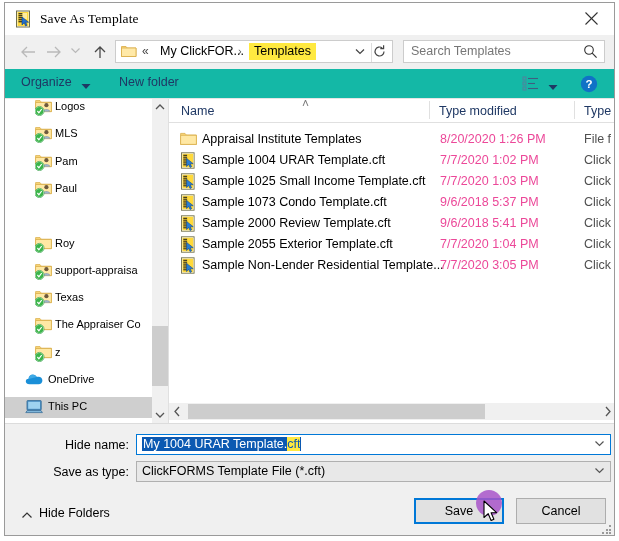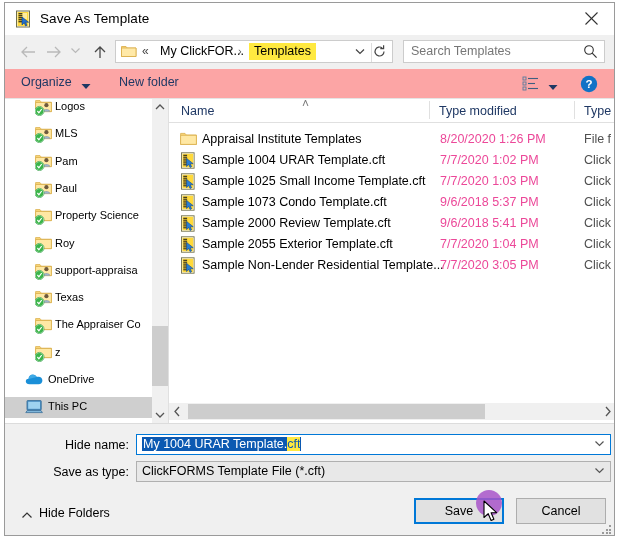--- a/index.html
+++ b/index.html
@@ -31,20 +31,21 @@
   }
 
   
   .titlebar {
     position: absolute;
     left: 0; top: 0;
     width: 100%;
     height: 32px;
     background: #ffffff;
     box-sizing: border-box;
+    font-family: Liberation Serif, serif;
   }
   .title-icon {
     position: absolute;
     left: 10px; top: 7px;
     width: 18px; height: 18px;
   }
   .title-text {
     position: absolute;
     left: 35px; top: 8px;
     font-size: 13.5px;
@@ -133,21 +134,21 @@
     position: absolute; left: 7px; top: 3px;
     font-size: 12.5px; color: #767676;
   }
   .search-ic { position:absolute; right: 6px; top: 3px; color:#333; }
 
   
   .cmdbar {
     position: absolute;
     left: 0; top: 66px;
     width: 100%; height: 32px;
-    background: #fca5a5;
+    background: #14b8a6;
   }
   .cmd-item {
     position: absolute;
     top: 6px;
     font-size: 12.5px;
     color: #1f3864;
   }
   #cmd-organize { left: 16px; }
   #cmd-org-caret { left: 76px; top: 10px; }
   #cmd-newfolder { left: 114px; }
@@ -556,30 +557,20 @@
               <path d="M0.6 1.6 L5 1.6 L6.4 3.2 L16.4 3.2 L16.4 12.6 L0.6 12.6 Z" fill="#fbd779" stroke="#d9ae4c" stroke-width=".8"></path>
               <path d="M0.6 3.5 L16.4 3.5 L16.4 12.6 L0.6 12.6 Z" fill="#ffe8a4" stroke="#d9ae4c" stroke-width=".8"></path>
               <circle cx="11.4" cy="6.2" r="2.1" fill="#6f5a3e"></circle>
               <path d="M7.8 12.6 C7.8 9.6 15 9.6 15 12.6 Z" fill="#7f94ad"></path>
               <path d="M8.3 12.6 C8.3 10.1 14.5 10.1 14.5 12.6 Z" fill="#9fb4cc"></path>
               <circle cx="4.4" cy="12" r="4.6" fill="#ffffff" stroke="#2f9e44" stroke-width=".7"></circle>
               <circle cx="4.4" cy="12" r="3.9" fill="#3bb54a"></circle>
               <path d="M2.4000000000000004 12 L3.9000000000000004 13.8 L6.7 10" stroke="#ffffff" stroke-width="1.2" fill="none"></path>
             </svg></span>
           <span class="lbl">Paul</span>
-        </div>
-        <div class="nav-row indent" style="top: 107.2px;">
-          <span class="ico"><svg width="18" height="17" viewBox="0 0 18 17">
-              <path d="M0.6 1.6 L5 1.6 L6.4 3.2 L16.4 3.2 L16.4 12.6 L0.6 12.6 Z" fill="#fbd779" stroke="#d9ae4c" stroke-width=".8"></path>
-              <path d="M0.6 3.5 L16.4 3.5 L16.4 12.6 L0.6 12.6 Z" fill="#ffe8a4" stroke="#d9ae4c" stroke-width=".8"></path>
-              <circle cx="4.4" cy="12" r="4.6" fill="#ffffff" stroke="#2f9e44" stroke-width=".7"></circle>
-              <circle cx="4.4" cy="12" r="3.9" fill="#3bb54a"></circle>
-              <path d="M2.4000000000000004 12 L3.9000000000000004 13.8 L6.7 10" stroke="#ffffff" stroke-width="1.2" fill="none"></path>
-            </svg></span>
-          <span class="lbl">Property Science</span>
         </div>
         <div class="nav-row indent" style="top: 134.5px;">
           <span class="ico"><svg width="18" height="17" viewBox="0 0 18 17">
               <path d="M0.6 1.6 L5 1.6 L6.4 3.2 L16.4 3.2 L16.4 12.6 L0.6 12.6 Z" fill="#fbd779" stroke="#d9ae4c" stroke-width=".8"></path>
               <path d="M0.6 3.5 L16.4 3.5 L16.4 12.6 L0.6 12.6 Z" fill="#ffe8a4" stroke="#d9ae4c" stroke-width=".8"></path>
               <circle cx="4.4" cy="12" r="4.6" fill="#ffffff" stroke="#2f9e44" stroke-width=".7"></circle>
               <circle cx="4.4" cy="12" r="3.9" fill="#3bb54a"></circle>
               <path d="M2.4000000000000004 12 L3.9000000000000004 13.8 L6.7 10" stroke="#ffffff" stroke-width="1.2" fill="none"></path>
             </svg></span>
           <span class="lbl">Roy</span>

